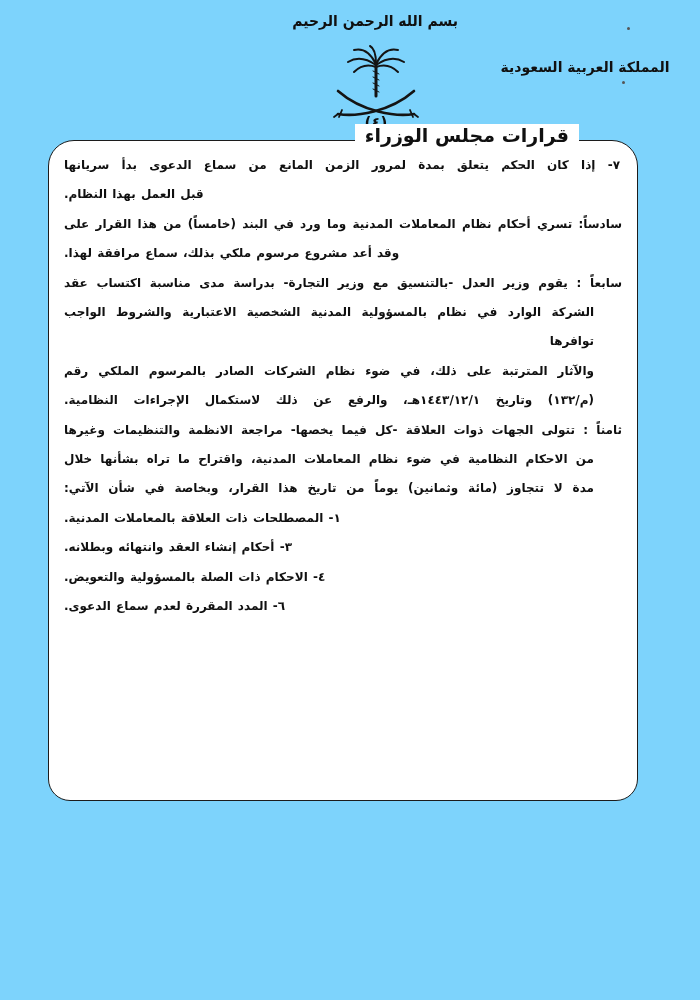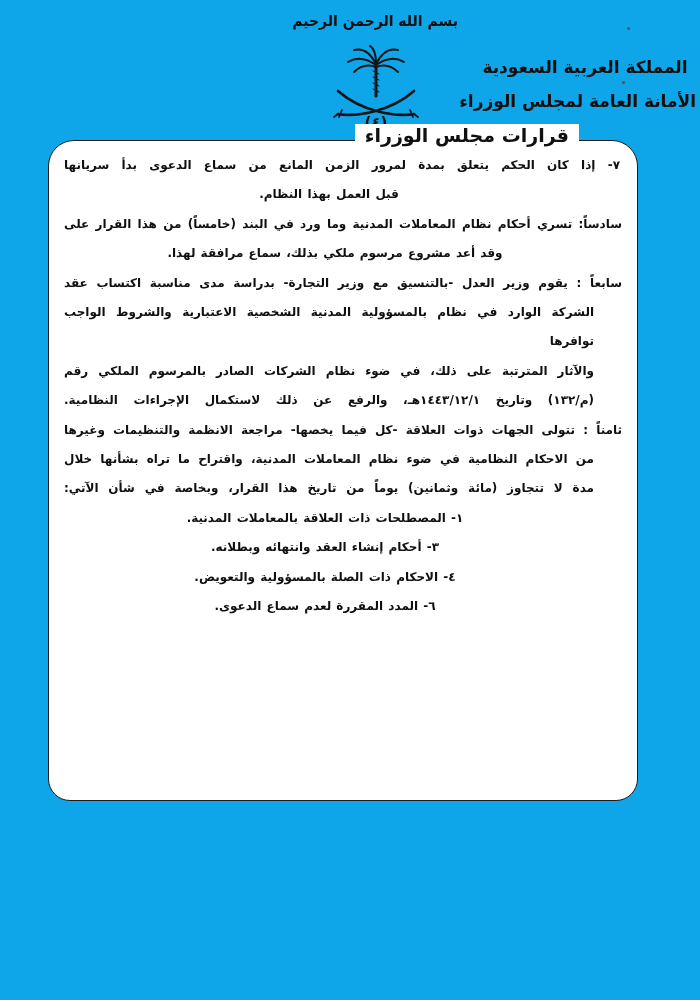--- a/index.html
+++ b/index.html
@@ -1,29 +1,29 @@
 <!DOCTYPE html>
 <html lang="ar" dir="rtl"><head>
 <meta charset="utf-8">
 <style>
   html,body{margin:0;padding:0;background:#e8e8e8;}
   .page{
-    position:relative;width:700px;height:1000px;background:#0ea5e9;
+    position:relative;width:700px;height:1000px;background:#7dd3fc;
     font-family:"DejaVu Sans",sans-serif;color:#101010;overflow:hidden;
     margin:0 auto;direction:rtl;
   }
   
   .bismillah{
     position:absolute;top:13px;left:302px;width:156px;text-align:center;
     font-size:14px;font-weight:bold;transform:scaleY(1.08);
     letter-spacing:-0.5px;white-space:nowrap;
   }
   .hdr-right{
     position:absolute;top:50px;right:4px;width:222px;text-align:center;
-    font-weight:bold;font-size:17px;line-height:34px;white-space:nowrap;
+    font-weight:bold;font-size:14px;line-height:34px;white-space:nowrap;
   }
   .emblem{position:absolute;top:44px;left:328px;width:96px;height:76px;}
   .pagenum{
     position:absolute;top:114px;left:328px;width:96px;text-align:center;
     font-size:15px;font-weight:bold;
   }
   .speck{position:absolute;width:3px;height:3px;background:#555;border-radius:50%;}
   .s1{top:27px;left:627px;}
   .s2{top:81px;left:622px;}
   
@@ -35,21 +35,21 @@
   }
   .boxtitle{
     position:absolute;top:-17px;right:58px;background:#ffffff;
     padding:0 10px;font-size:19px;font-weight:bold;white-space:nowrap;
   }
   .ln{
     font-size:12px;font-weight:bold;line-height:29.4px;
     word-spacing:1px;
   }
   .j{text-align:justify;text-align-last:justify;}
-  .r{text-align:center;}
+  .r{text-align:left;}
   .i0{padding-right:0;}
   .i1{padding-right:28px;}
   .i2{padding-right:34px;}
   .i3{padding-right:16px;}
   .i4{padding-right:36px;}
   .i5{padding-right:2px;}
 </style>
 </head>
 <body>
 
@@ -72,21 +72,20 @@
       <path stroke-width="3" d="M48,20 L48,52"></path>
       <path stroke-width="1" d="M45,27 l6,3 M45,33 l6,3 M45,39 l6,3 M45,45 l6,3"></path>
       <path stroke-width="2.6" d="M10,70 C28,73 62,68 86,47"></path>
       <path stroke-width="2.6" d="M86,70 C68,73 34,68 10,47"></path>
       <path stroke-width="1.8" d="M10,70 l-4,3 M14,66 l-3,7 M86,70 l4,3 M82,66 l3,7"></path>
     </g>
   </svg>
 
   <div class="hdr-right">
     <div>المملكة العربية السعودية</div>
-    <div>الأمانة العامة لمجلس الوزراء</div>
   </div>
 
   <div class="pagenum">(٤)</div>
 
   <div class="docbox">
     <div class="boxtitle">قرارات مجلس الوزراء</div>
 
     <div class="ln j i5">٧- إذا كان الحكم يتعلق بمدة لمرور الزمن المانع من سماع الدعوى بدأ سريانها</div>
     <div class="ln r i1">قبل العمل بهذا النظام.</div>
     <div class="ln j i0">سادساً: تسري أحكام نظام المعاملات المدنية وما ورد في البند (خامساً) من هذا القرار على</div>

